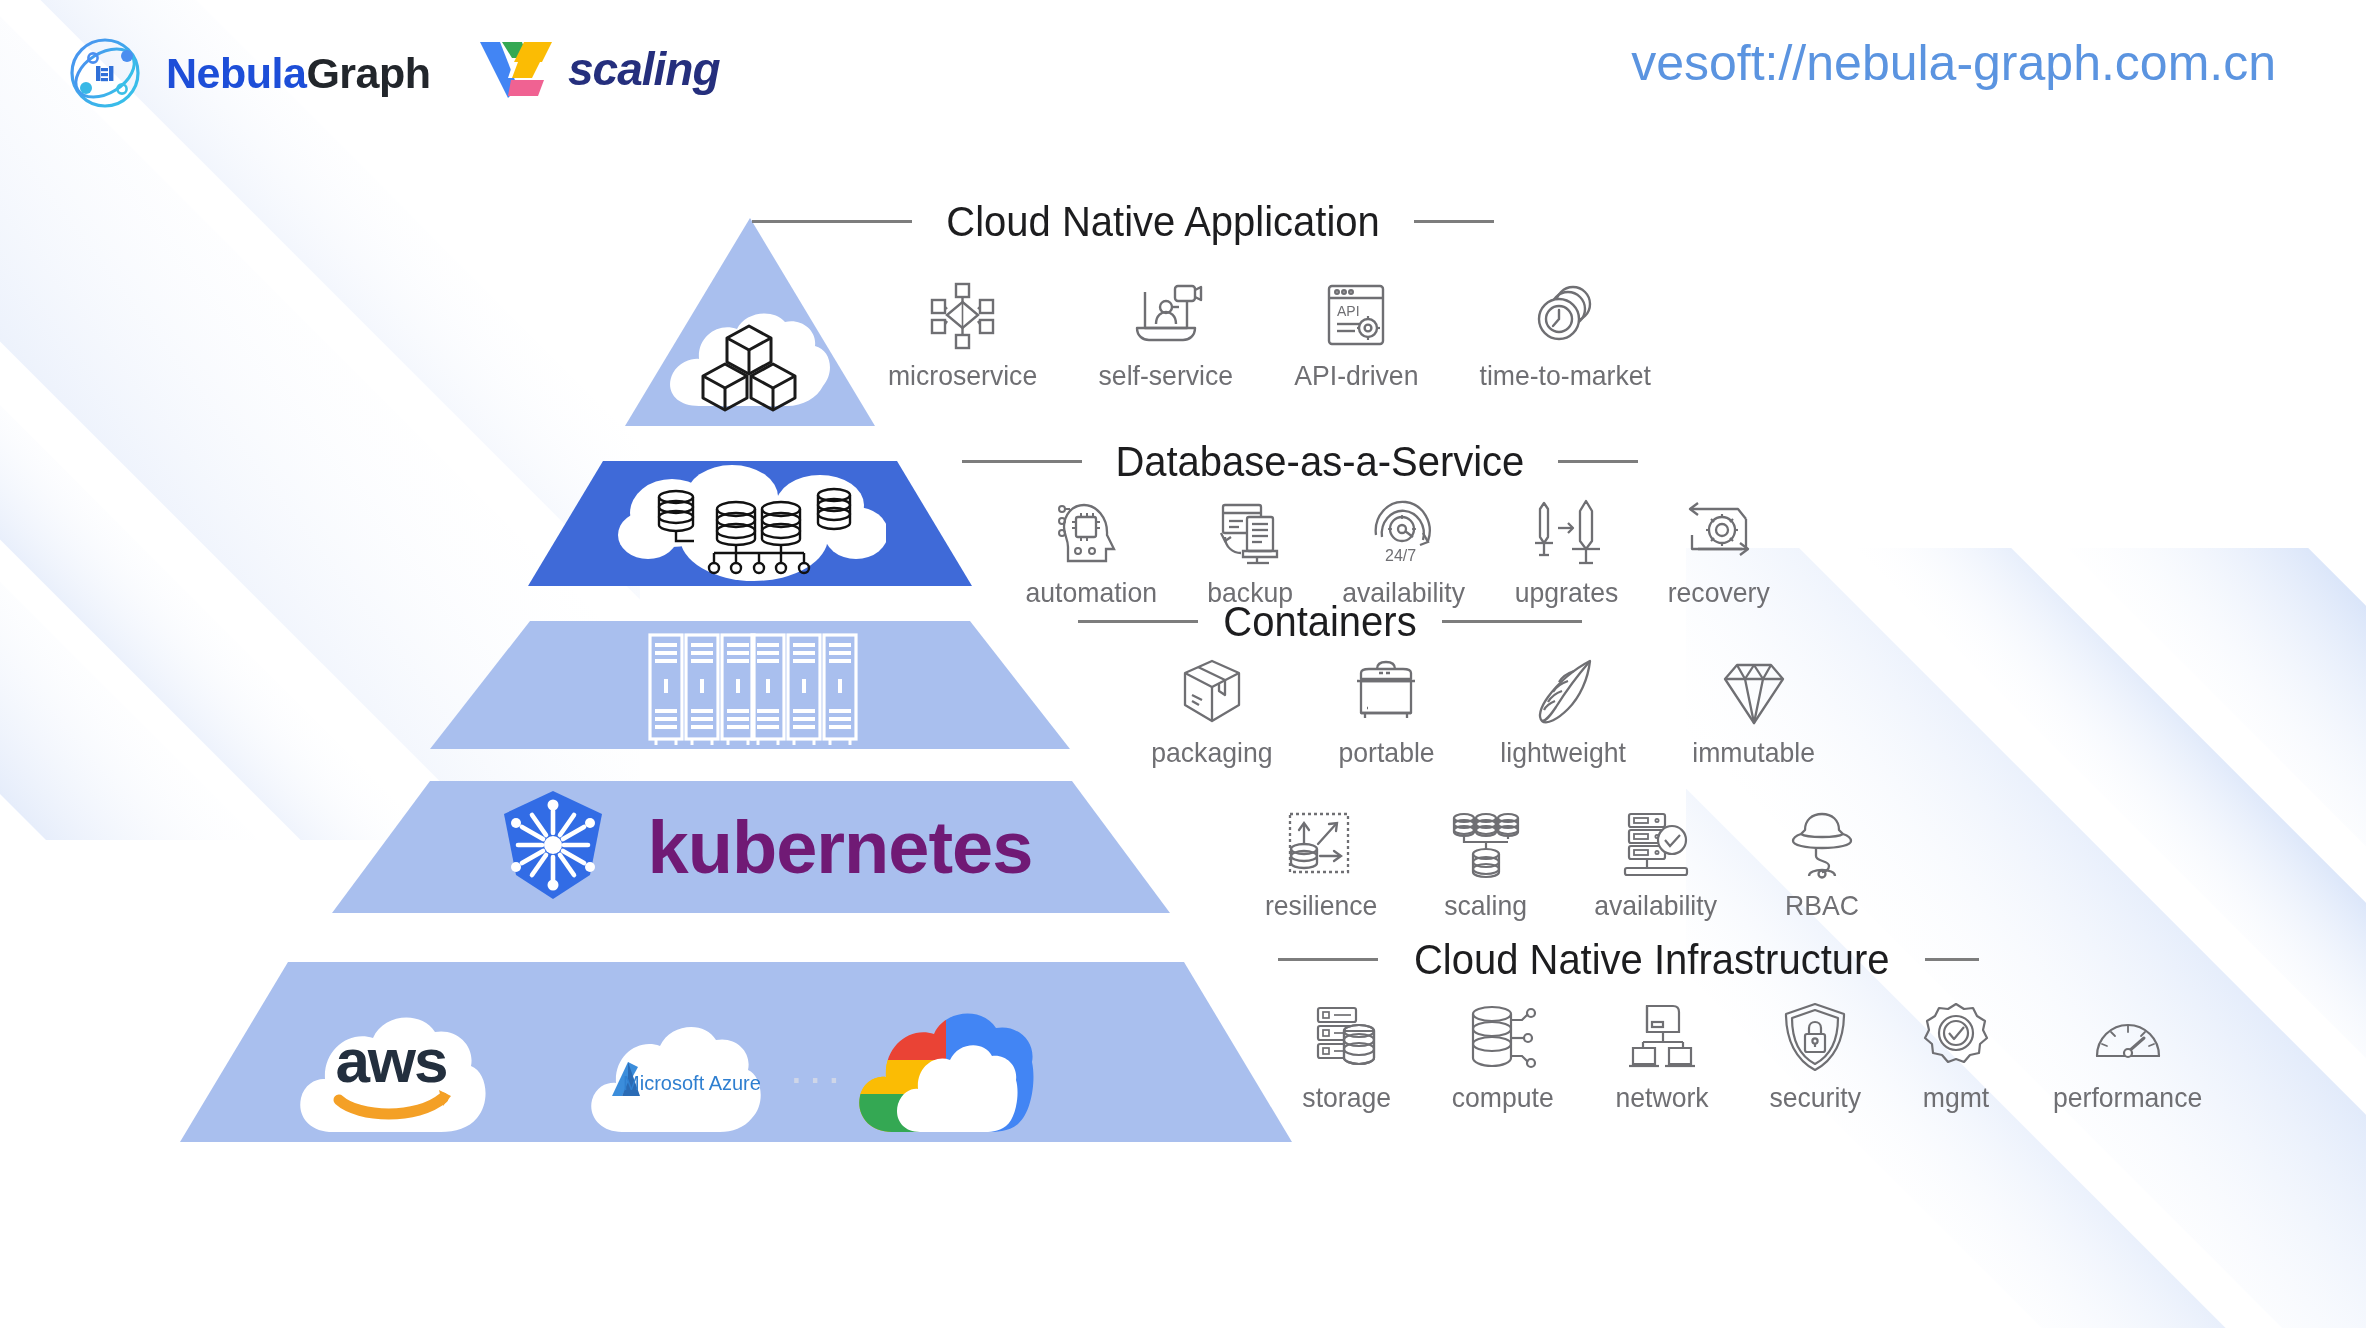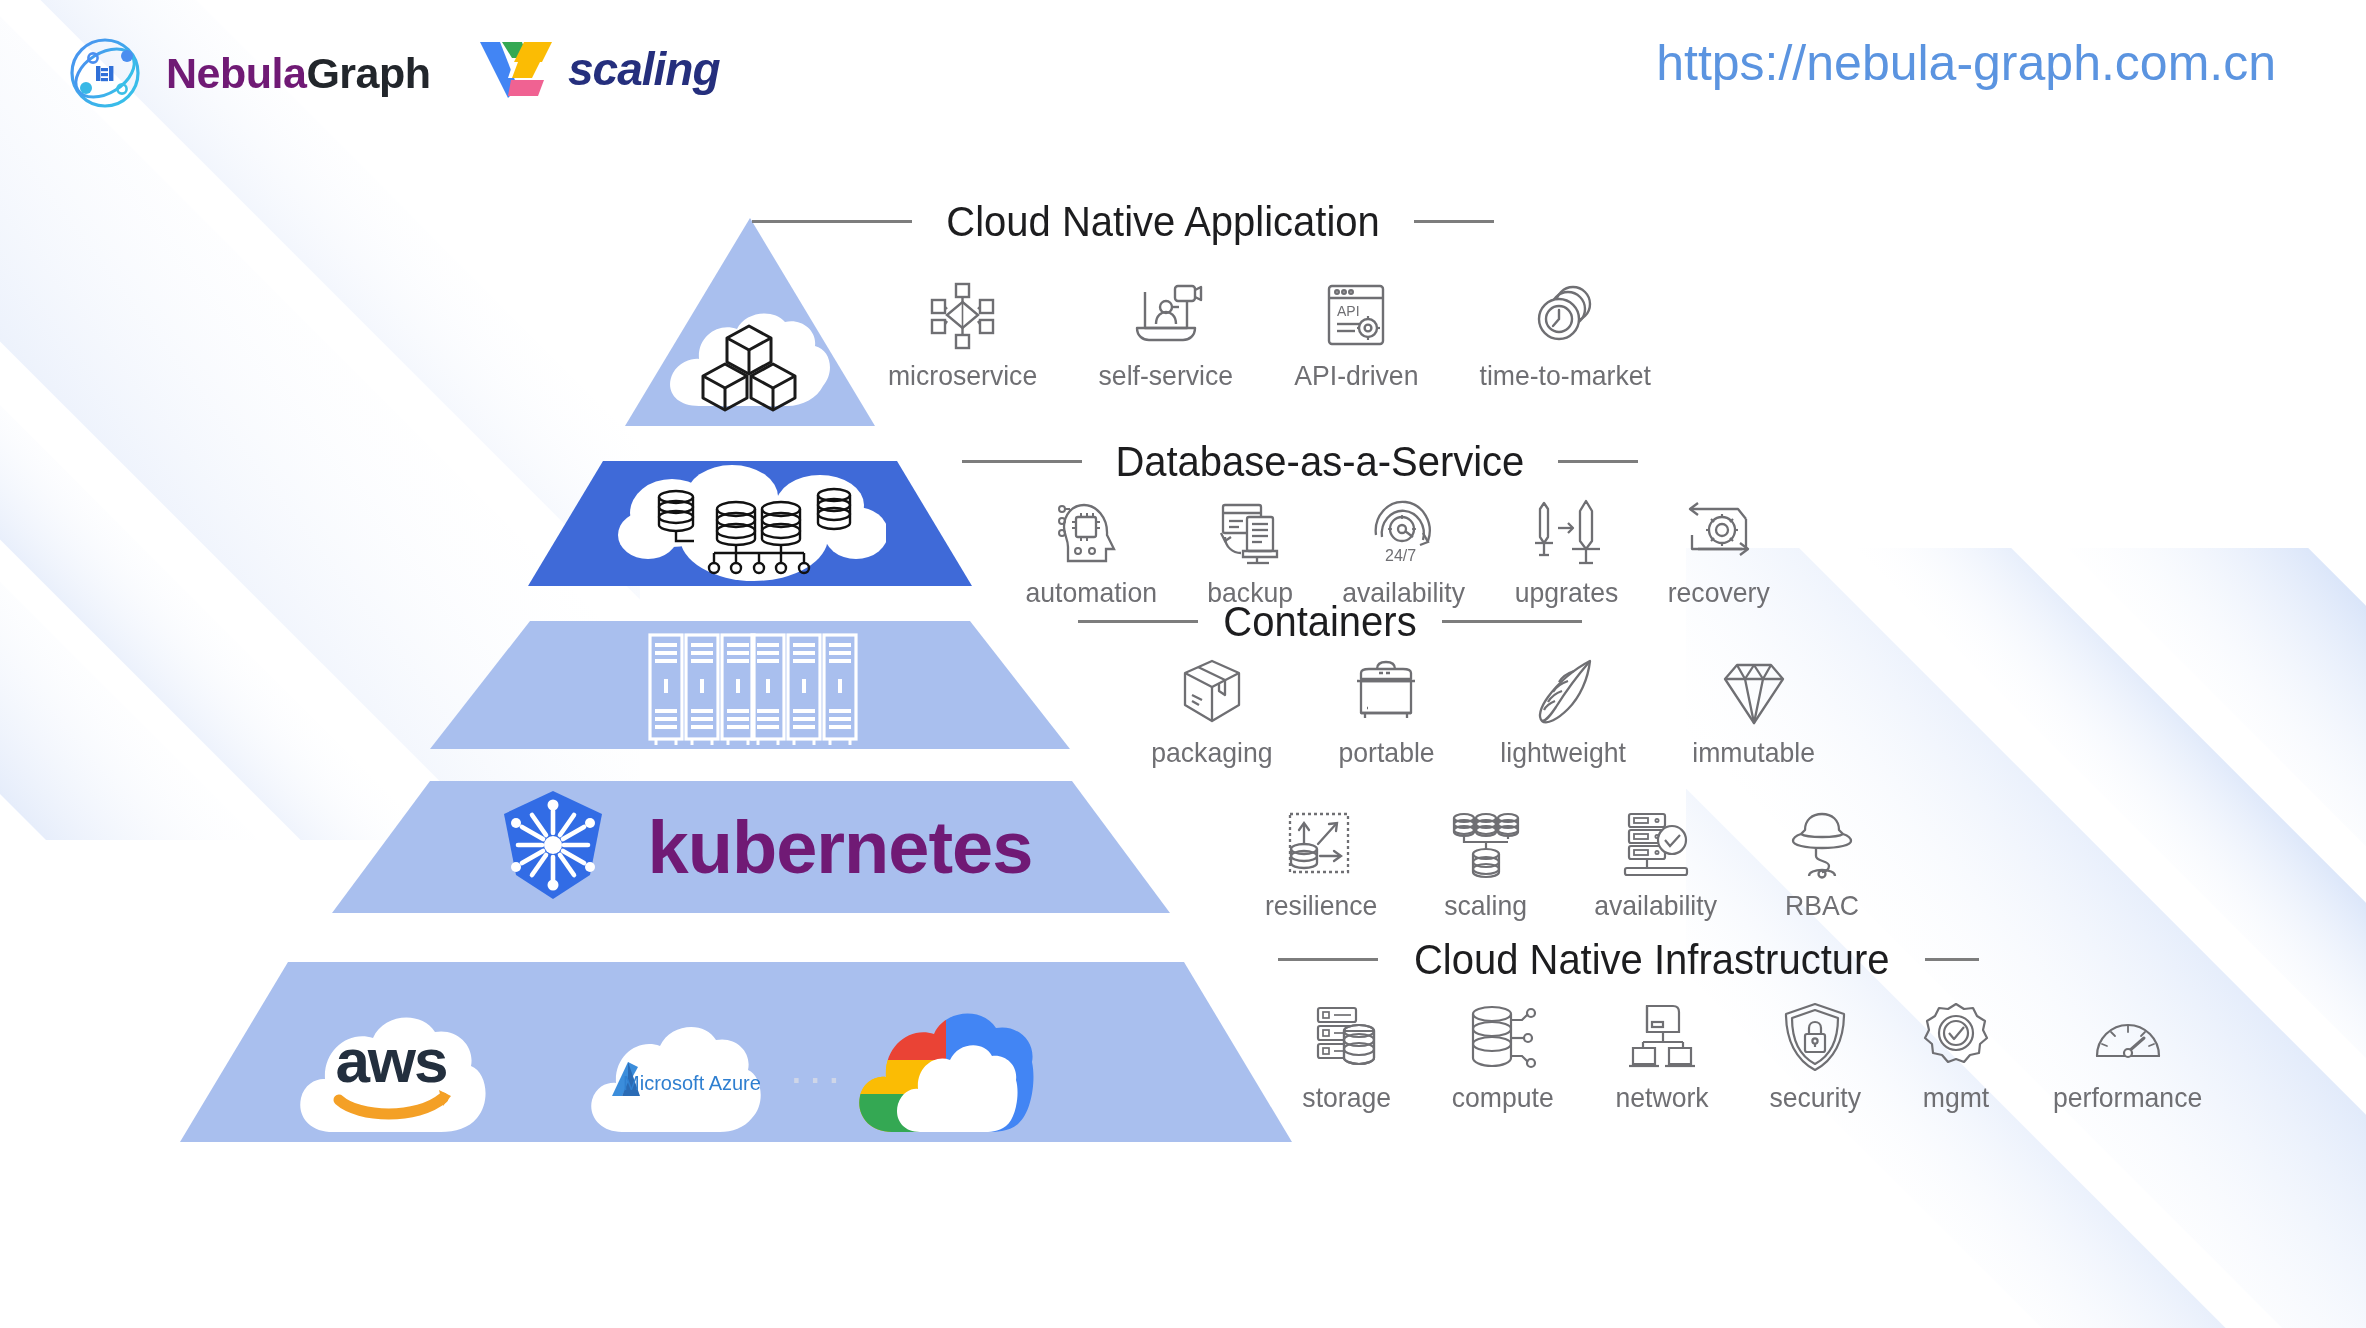--- a/index.html
+++ b/index.html
@@ -14,21 +14,21 @@
 
   #deco-tl{left:-560px;top:-360px;width:1200px;height:1200px;}
   #deco-br{right:-520px;bottom:-420px;width:1200px;height:1200px;}
 
   
   #header{position:absolute;left:0;top:0;width:2366px;height:140px;}
 
   #nebula-logo-group{position:absolute;left:62px;top:30px;display:flex;align-items:center;gap:18px;}
   #nebula-mark{width:86px;height:86px;}
   #nebula-wordmark{font-size:43px;font-weight:bold;letter-spacing:-0.5px;line-height:1;white-space:nowrap;}
-  #nebula-wordmark .nb{color:#701a75;}
+  #nebula-wordmark .nb{color:#1d4ed8;}
   #nebula-wordmark .gr{color:#22262b;}
 
   #vesoft-logo-group{position:absolute;left:478px;top:36px;display:flex;align-items:center;gap:12px;}
   #vesoft-mark{width:78px;height:66px;}
   #vesoft-wordmark{font-size:46px;font-weight:bold;font-style:italic;color:#252f7d;letter-spacing:-1px;line-height:1;}
 
   #site-url{position:absolute;right:90px;top:34px;font-size:50px;color:#5b94e0;
     font-weight:normal;letter-spacing:0px;white-space:nowrap;}
 
   
@@ -140,21 +140,21 @@
         <path d="M46 6 L74 6 L64 26 L36 26 Z" fill="#fbbc04"></path>
         <path d="M36 30 L66 30 L58 44 L30 44 Z" fill="#fbbc04" opacity="0.0"></path>
         <path d="M34 30 L64 30 L58 42 L30 42 Z" fill="#ffffff"></path>
         <path d="M33 44 L66 44 L60 60 L30 60 Z" fill="#f06292"></path>
         <path d="M40 26 L62 26 L54 42 L34 42 Z" fill="#fbbc04"></path>
       </svg>
     </span>
     <span id="vesoft-wordmark">scaling</span>
   </div>
 
-  <div id="site-url">https://nebula-graph.com.cn</div>
+  <div id="site-url">vesoft://nebula-graph.com.cn</div>
 </div>
 
 <div id="pyramid">
 
   <div class="layer" id="layer-1" style="left:625px;top:218px;width:250px;height:208px;">
     <svg class="layer-shape" width="250" height="208" viewBox="0 0 250 208">
       <polygon points="125,0 250,208 0,208" fill="#a9bfee"></polygon>
     </svg>
     <div class="layer-art" style="left:38px;top:70px;width:174px;height:128px;">
       <svg width="174" height="128" viewBox="0 0 174 128">

